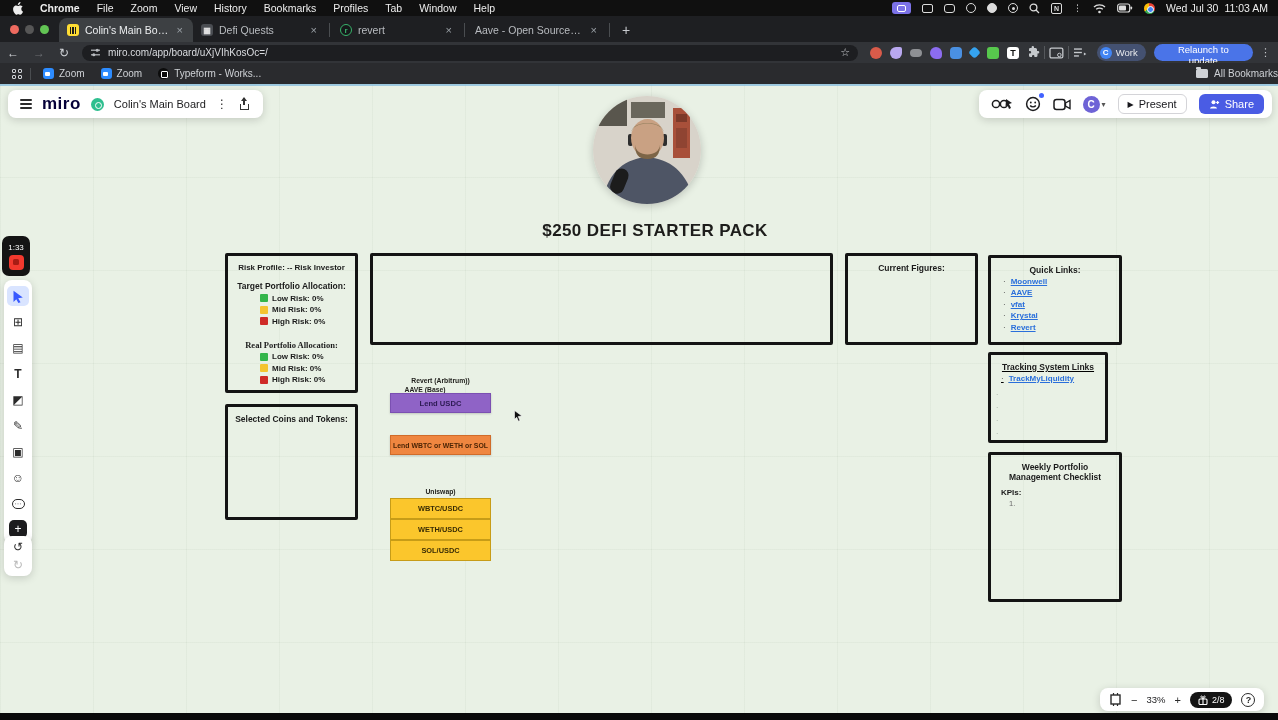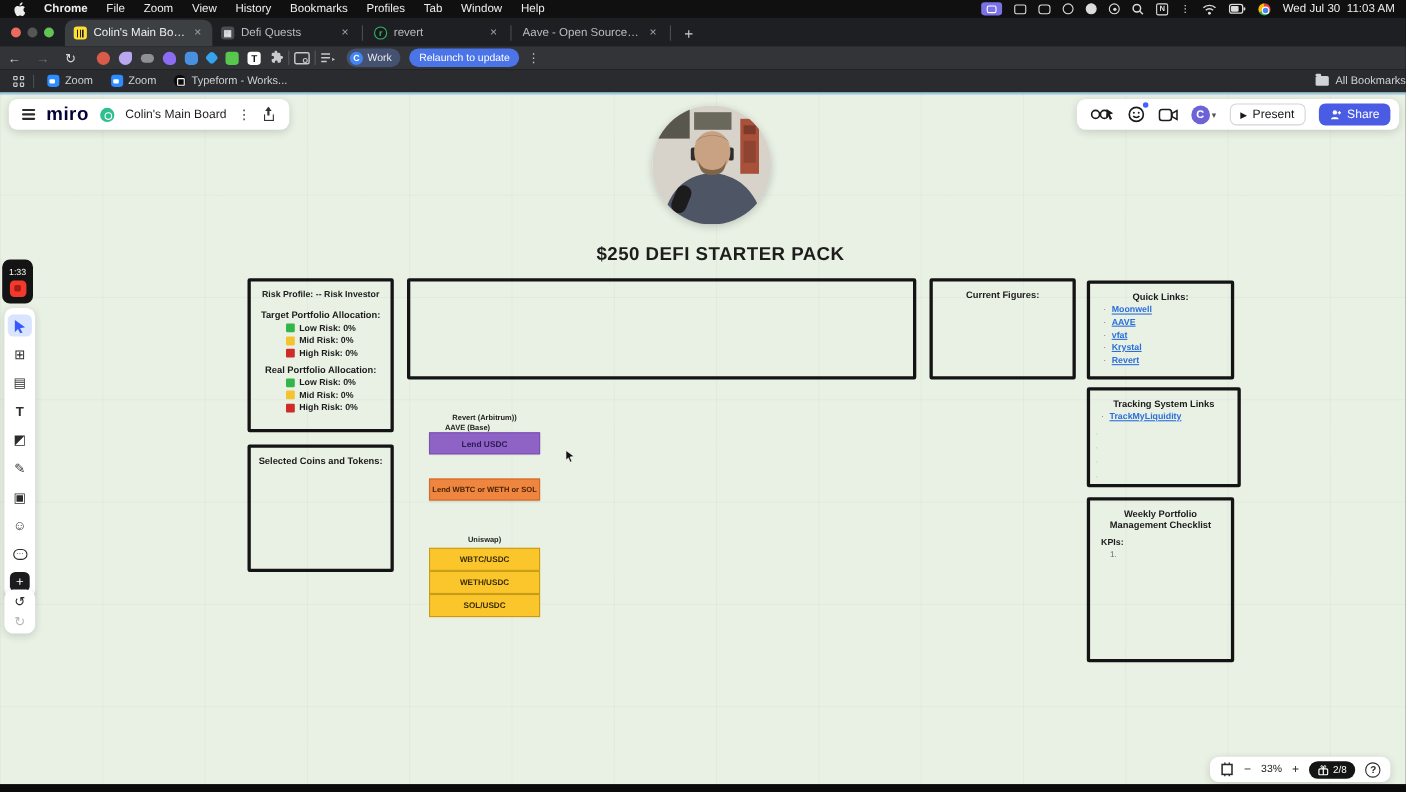--- a/index.html
+++ b/index.html
@@ -236,20 +236,30 @@
     <span class="x">×</span>
   </div>
   <span class="tabsep"></span>
   <span class="newtab">+</span>
 </div>
 
 <div id="chrometoolbar">
   <span class="navbtn">←</span>
   <span class="navbtn dim">→</span>
   <span class="navbtn">↻</span>
+  <div id="urlpill">
+    <svg width="11" height="11" viewBox="0 0 11 11">
+        <line x1="1" y1="3.2" x2="10" y2="3.2" stroke="#b9bcc0" stroke-width="1.2"></line>
+        <line x1="1" y1="7.8" x2="10" y2="7.8" stroke="#b9bcc0" stroke-width="1.2"></line>
+        <circle cx="7.2" cy="3.2" r="1.5" fill="#b9bcc0"></circle>
+        <circle cx="3.8" cy="7.8" r="1.5" fill="#b9bcc0"></circle>
+      </svg>
+    <span class="url">miro.com/app/board/uXjVIhKosOc=/</span>
+    <span class="star">☆</span>
+  </div>
   <div id="extrow">
     <span class="ext" style="background:#d95b4a;border-radius:50%;"></span>
     <span class="ext" style="background:#b9a8f0;border-radius:6px 2px 6px 6px;"></span>
     <span class="ext" style="background:#8e9094;height:8px;border-radius:4px;"></span>
     <span class="ext" style="background:#8c6cf0;border-radius:50% 50% 4px 50%;"></span>
     <span class="ext" style="background:#4a90e2;border-radius:4px;"></span>
     <span class="ext" style="background:#35a3f0;width:9px;height:9px;transform:rotate(45deg);"></span>
     <span class="ext" style="background:#57c84d;"></span>
     <span class="ext" style="background:#fff;color:#111;font-size:9px;font-weight:bold;text-align:center;line-height:12px;">T</span>
     <svg width="13" height="13" viewBox="0 0 13 13">
@@ -420,21 +430,21 @@
         <span>Low Risk: 0%</span>
       </div>
     <div class="riskrow">
         <span class="sq y"></span>
         <span>Mid Risk: 0%</span>
       </div>
     <div class="riskrow">
         <span class="sq r"></span>
         <span>High Risk: 0%</span>
       </div>
-    <div class="bxtitle" style="margin-top:5px;">Real Portfolio Allocation:</div>
+    <div class="bxtitle" style="margin-top:14px;font-family:Liberation Serif, serif;">Real Portfolio Allocation:</div>
     <div class="riskrow">
         <span class="sq g"></span>
         <span>Low Risk: 0%</span>
       </div>
     <div class="riskrow">
         <span class="sq y"></span>
         <span>Mid Risk: 0%</span>
       </div>
     <div class="riskrow">
         <span class="sq r"></span>
@@ -470,21 +480,21 @@
     <div class="qlrow">
         <span class="bu">·</span>
         <span class="qlink">Krystal</span>
       </div>
     <div class="qlrow">
         <span class="bu">·</span>
         <span class="qlink">Revert</span>
       </div>
   </div>
 
-  <div class="bx" style="left:988px;top:268px;width:140px;height:91px;">
+  <div class="bx" style="left:988px;top:268px;width:120px;height:91px;text-decoration:underline;">
     <div class="bxtitle">Tracking System Links</div>
     <div class="qlrow" style="margin-left:10px;">
         <span class="bu">·</span>
         <span class="qlink">TrackMyLiquidity</span>
       </div>
     <span class="faintbul" style="top:36px;">·</span>
     <span class="faintbul" style="top:49px;">·</span>
     <span class="faintbul" style="top:62px;">·</span>
     <span class="faintbul" style="top:75px;">·</span>
   </div>

